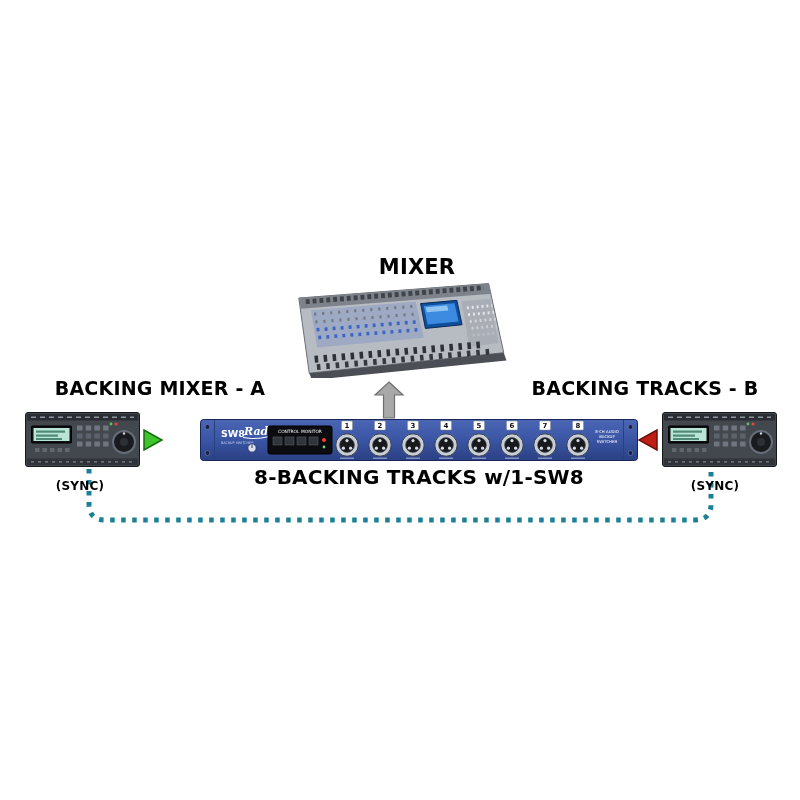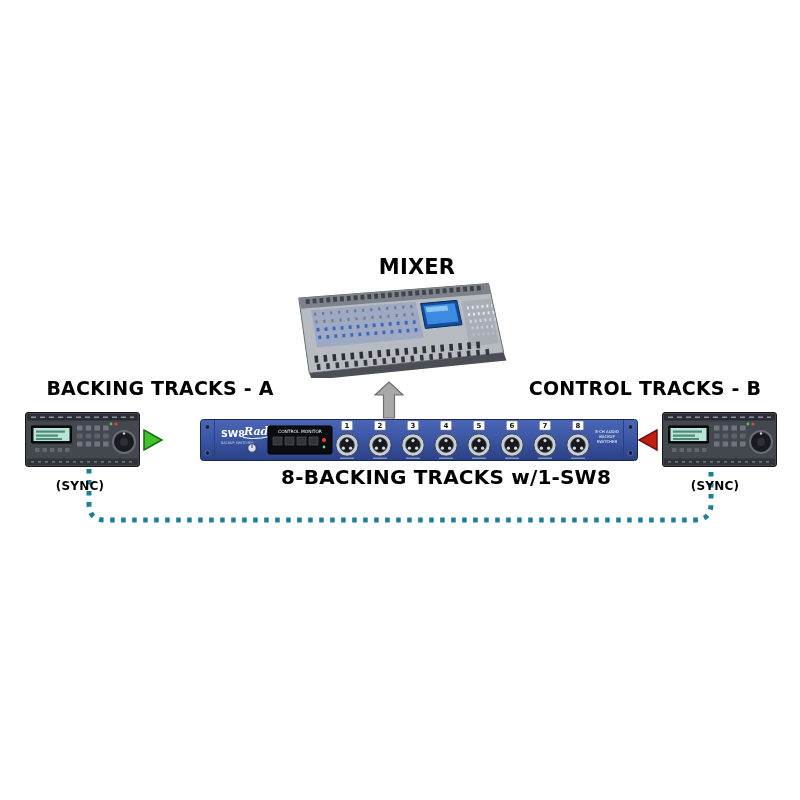--- a/index.html
+++ b/index.html
@@ -8,21 +8,21 @@
     font-family:"DejaVu Sans",sans-serif;overflow:hidden;
   }
   .abs{position:absolute;}
   .label{
     position:absolute;font-weight:bold;color:#000;text-align:center;
     font-family:"DejaVu Sans",sans-serif;letter-spacing:0.2px;line-height:1.1;
   }
   .mixer-label{left:317px;top:256px;width:200px;font-size:21px;}
   .bt-a-label{left:25px;top:378px;width:270px;font-size:19px;}
   .bt-b-label{left:510px;top:378px;width:270px;font-size:19px;}
-  .caption-label{left:211px;top:466px;width:400px;font-size:20px;text-align:right;}
+  .caption-label{left:219px;top:466px;width:400px;font-size:20px;}
   .sync-label{font-size:12px;}
   .sync-a-label{left:44px;top:480px;width:72px;}
   .sync-b-label{left:679px;top:480px;width:72px;}
   .mixer-img{left:283px;top:278px;}
   .left-unit{left:25px;top:412px;}
   .right-unit{left:662px;top:412px;}
   .sw8-device{left:200px;top:419px;}
   .arrow-up{left:374px;top:381px;}
   .arrow-green{left:142px;top:429px;}
   .arrow-red{left:637px;top:429px;}
@@ -63,22 +63,22 @@
       <line x1="193" y1="61" x2="219" y2="59.5" stroke="#babdc4" stroke-width="3" stroke-dasharray="2 3"></line>
       <line x1="31" y1="80" x2="202" y2="71" stroke="#2d3035" stroke-width="7" stroke-dasharray="3.6 5.6"></line>
       <line x1="33" y1="88" x2="210" y2="78.5" stroke="#35383e" stroke-width="6" stroke-dasharray="3.6 6"></line>
     </g>
   </svg>
 
   <svg class="abs arrow-up" width="30" height="38" viewBox="0 0 30 38">
     <polygon points="15,1 29,14 20.5,14 20.5,37 9.5,37 9.5,14 1,14" fill="#a8a8a8" stroke="#6f6f6f" stroke-width="1.2"></polygon>
   </svg>
 
-  <div class="label bt-a-label">BACKING TRACKS - A</div>
-  <div class="label bt-b-label">CONTROL TRACKS - B</div>
+  <div class="label bt-a-label">BACKING MIXER - A</div>
+  <div class="label bt-b-label">BACKING TRACKS - B</div>
 
   <svg class="abs left-unit" width="115" height="55" viewBox="0 0 115 55">
     <rect x="0.5" y="0.5" width="114" height="54" rx="2.5" fill="#43474e" stroke="#15171a"></rect>
     <rect x="2" y="2" width="111" height="6.5" fill="#2a2d33"></rect>
     <line x1="6" y1="5.2" x2="109" y2="5.2" stroke="#8d939e" stroke-width="1.4" stroke-dasharray="5 4"></line>
     <rect x="2" y="46.5" width="111" height="6.5" fill="#303439"></rect>
     <line x1="6" y1="49.8" x2="109" y2="49.8" stroke="#7c828c" stroke-width="1.2" stroke-dasharray="3 4"></line>
     <rect x="6.5" y="14" width="40" height="17" rx="1" fill="#0d0f12" stroke="#000"></rect>
     <rect x="8.5" y="16" width="36" height="13" fill="#b9e4d6"></rect>
     <rect x="11" y="18.5" width="29" height="2.2" fill="#4f8a76"></rect>

